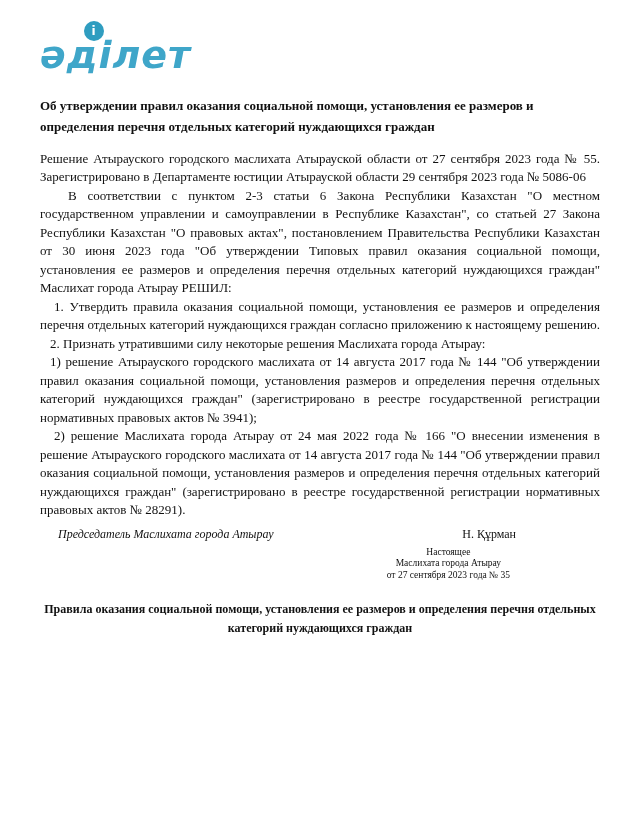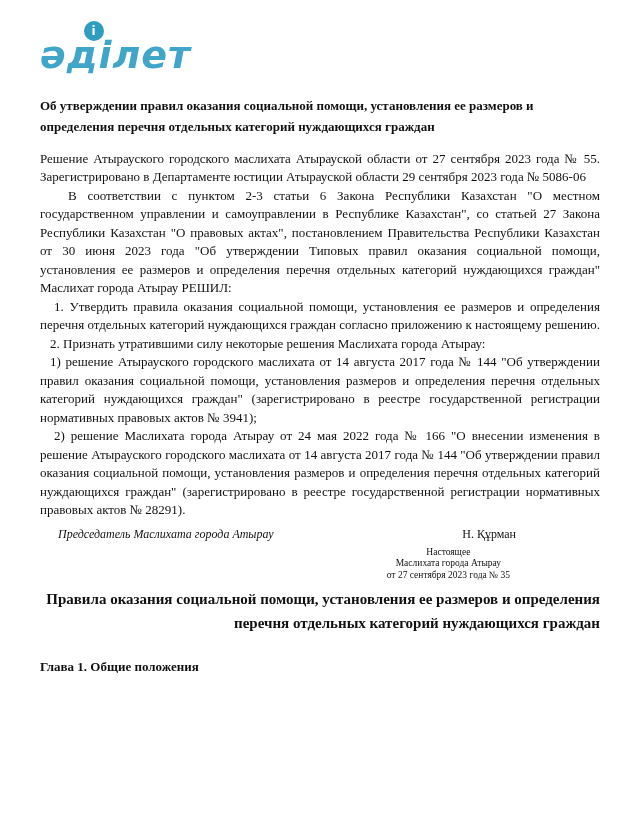--- a/index.html
+++ b/index.html
@@ -53,23 +53,23 @@
   }
   .sig-title { font-style: italic; margin-left: 18px; }
   .sig-name { margin-left: auto; margin-right: 84px; }
   .appendix {
     width: fit-content;
     margin: 5px 90px 0 auto;
     text-align: center;
     font-size: 9.5px; line-height: 11.5px;
   }
   .rules-title {
-    margin-top: 6px;
-    font-size: 15px; font-weight: bold; line-height: 1.6;
-    text-align: right;
+    margin-top: 19px;
+    font-size: 12px; font-weight: bold; line-height: 1.6;
+    text-align: center;
   }
   .chapter-title {
     margin-top: 24px;
     font-size: 13px; font-weight: bold;
   }
 </style>
 </head>
 <body>
 
 <div class="page">
@@ -100,15 +100,14 @@
   </div>
 
   <div class="appendix">
     <div>Настоящее</div>
     <div>Маслихата города Атырау</div>
     <div>от 27 сентября 2023 года № 35</div>
   </div>
 
   <h2 class="rules-title">Правила оказания социальной помощи, установления ее размеров и определения перечня отдельных категорий нуждающихся граждан</h2>
 
-  <h3 class="chapter-title">Глава 1. Общие положения</h3>
 
 </div>
 
 </body></html>

